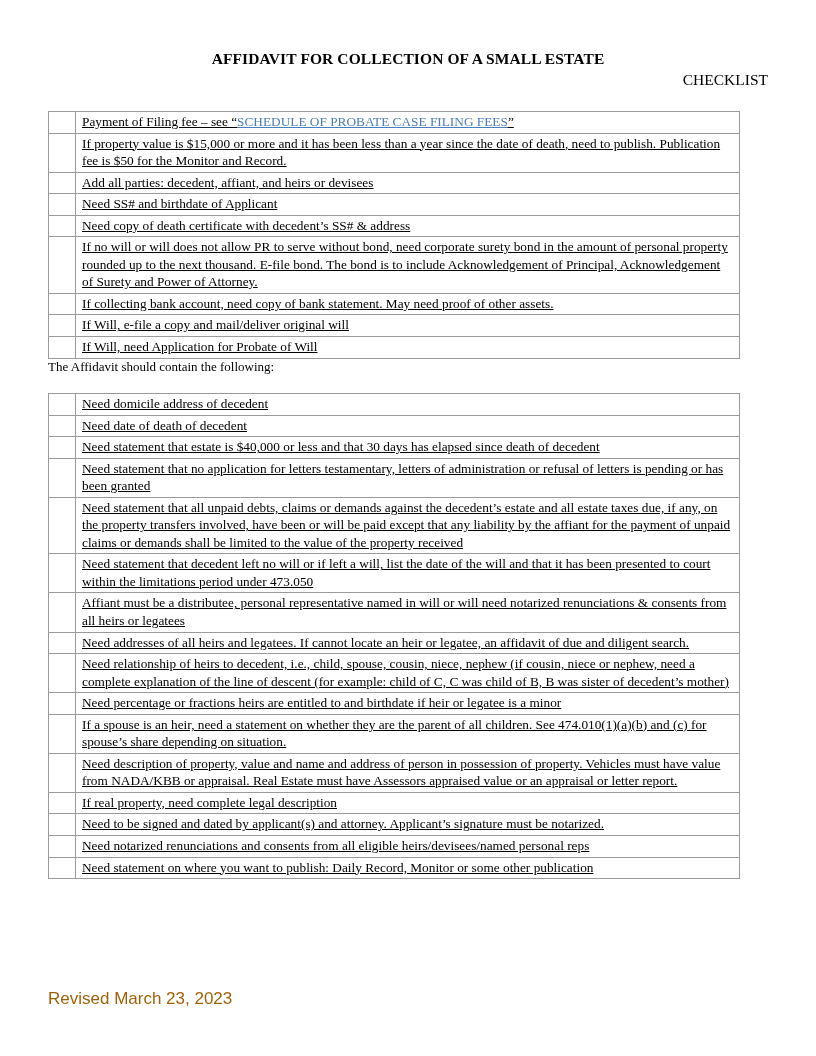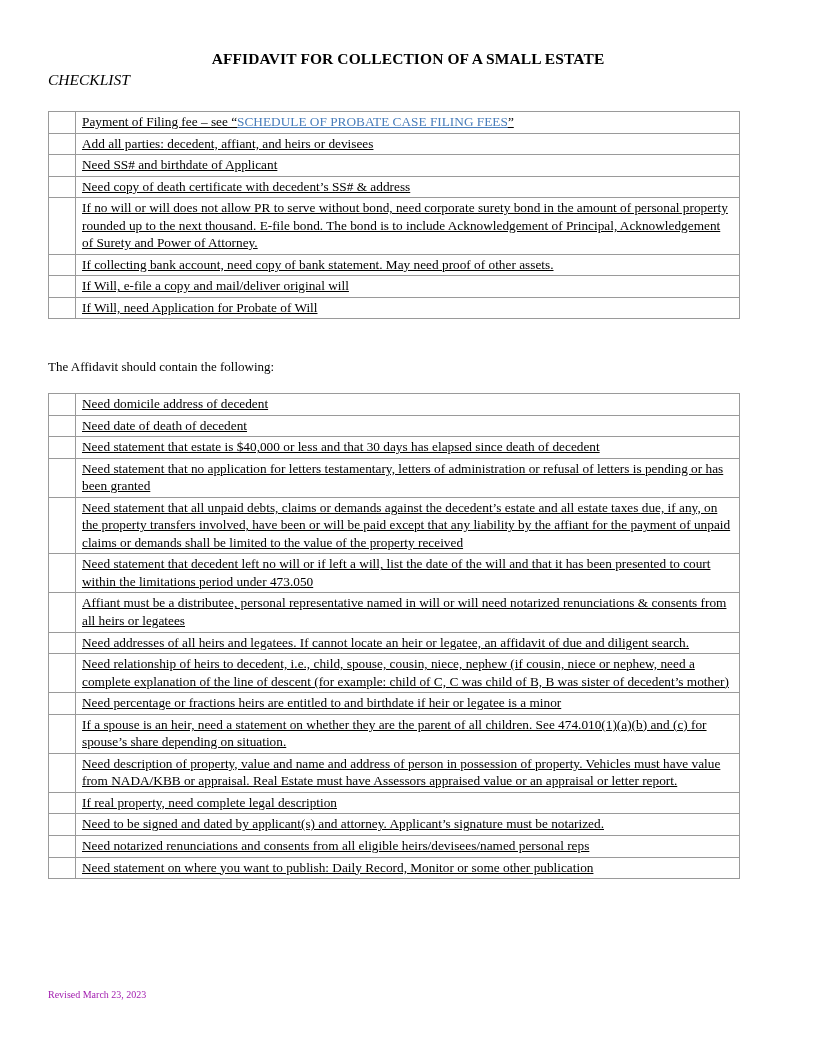--- a/index.html
+++ b/index.html
@@ -37,23 +37,22 @@
     font-size: 15.5px;
     font-weight: bold;
     letter-spacing: 0.1px;
     line-height: 1.2;
   }
   .doc-subtitle {
     position: absolute;
     left: 48px;
     top: 71px;
     width: 720px;
-    text-align: left;
+    text-align: right;
     font-size: 15.5px;
-    font-style: italic;
     line-height: 1.2;
   }
 
   
   .checklist {
     position: absolute;
     border-collapse: collapse;
     table-layout: fixed;
     width: 692px;
     font-size: 13.3px;
@@ -94,42 +93,46 @@
     top: 358px;
     font-size: 13px;
     line-height: 1.32;
   }
 
   
   .footer-revised {
     position: absolute;
     left: 48px;
     top: 989px;
-    font-family: Liberation Serif, serif;
-    font-size: 10px;
-    color: #a21caf;
+    font-family: Liberation Sans, sans-serif;
+    font-size: 17px;
+    color: #a16207;
   }
 </style>
 </head>
 <body>
 
 <div class="page">
 
   <div class="doc-title">AFFIDAVIT FOR COLLECTION OF A SMALL ESTATE</div>
 
   <div class="doc-subtitle">CHECKLIST</div>
 
   <table class="checklist" id="table-one">
     <tbody>
         <tr>
           <td class="box">&nbsp;</td>
           <td class="item">Payment of Filing fee – see “<span class="doc-link">SCHEDULE OF PROBATE CASE FILING FEES</span>”</td>
         </tr>
         <tr>
           <td class="box">&nbsp;</td>
+          <td class="item">If property value is $15,000 or more and it has been less than a year since the date of death, need to publish.  Publication fee is $50 for the Monitor and Record.</td>
+        </tr>
+        <tr>
+          <td class="box">&nbsp;</td>
           <td class="item">Add all parties: decedent, affiant, and heirs or devisees</td>
         </tr>
         <tr>
           <td class="box">&nbsp;</td>
           <td class="item">Need SS# and birthdate of Applicant</td>
         </tr>
         <tr>
           <td class="box">&nbsp;</td>
           <td class="item">Need copy of death certificate with decedent’s SS# &amp; address</td>
         </tr>

